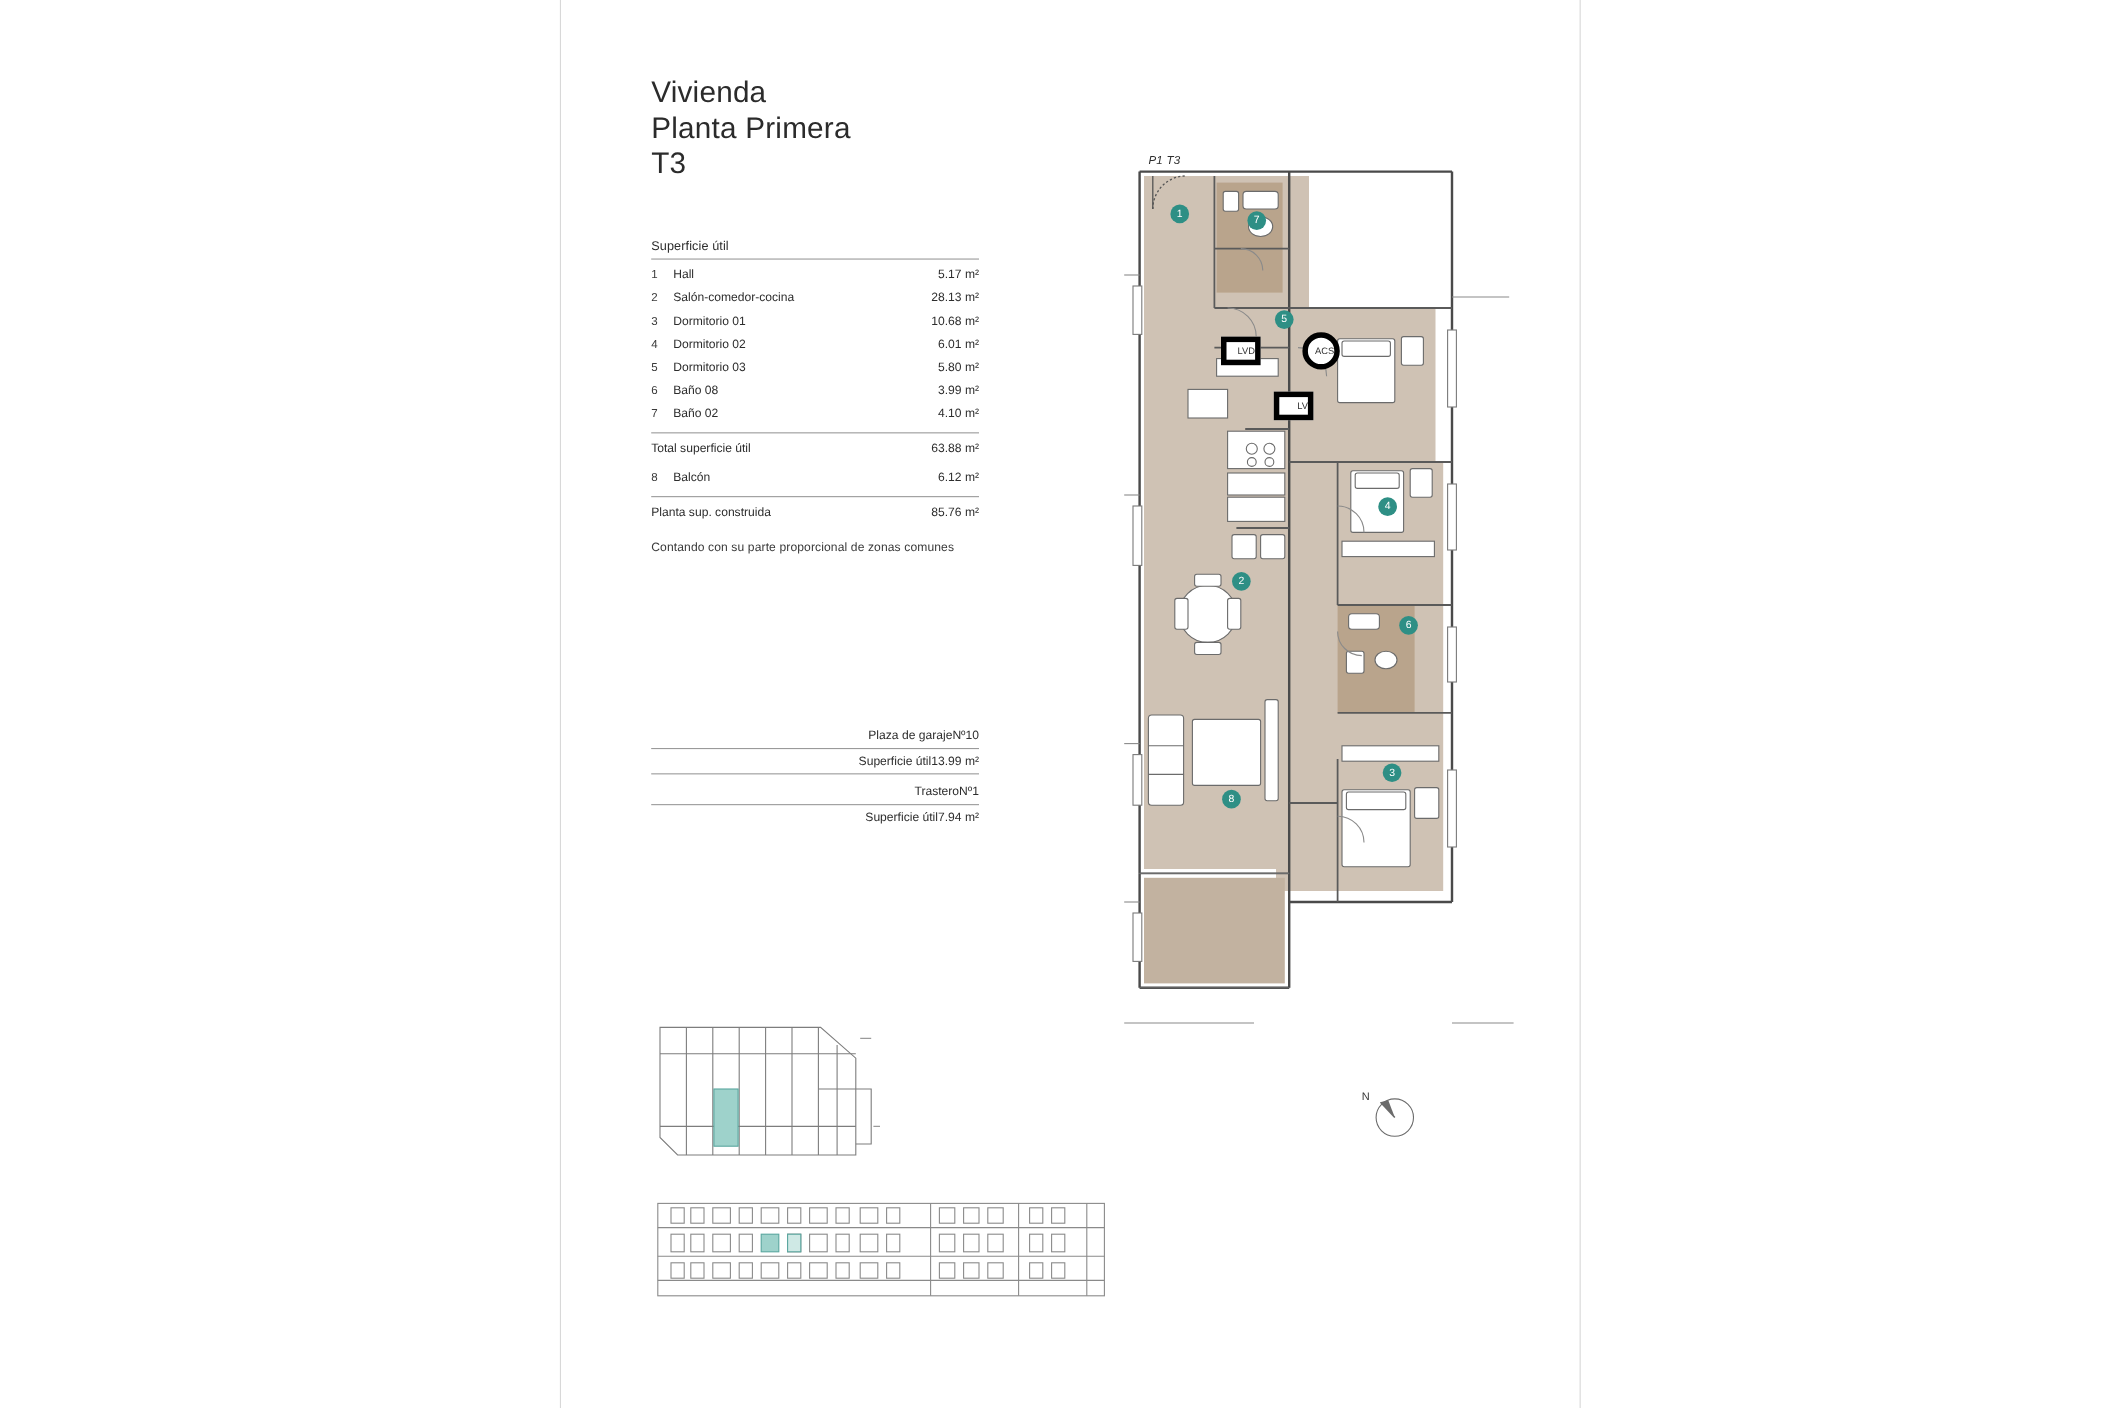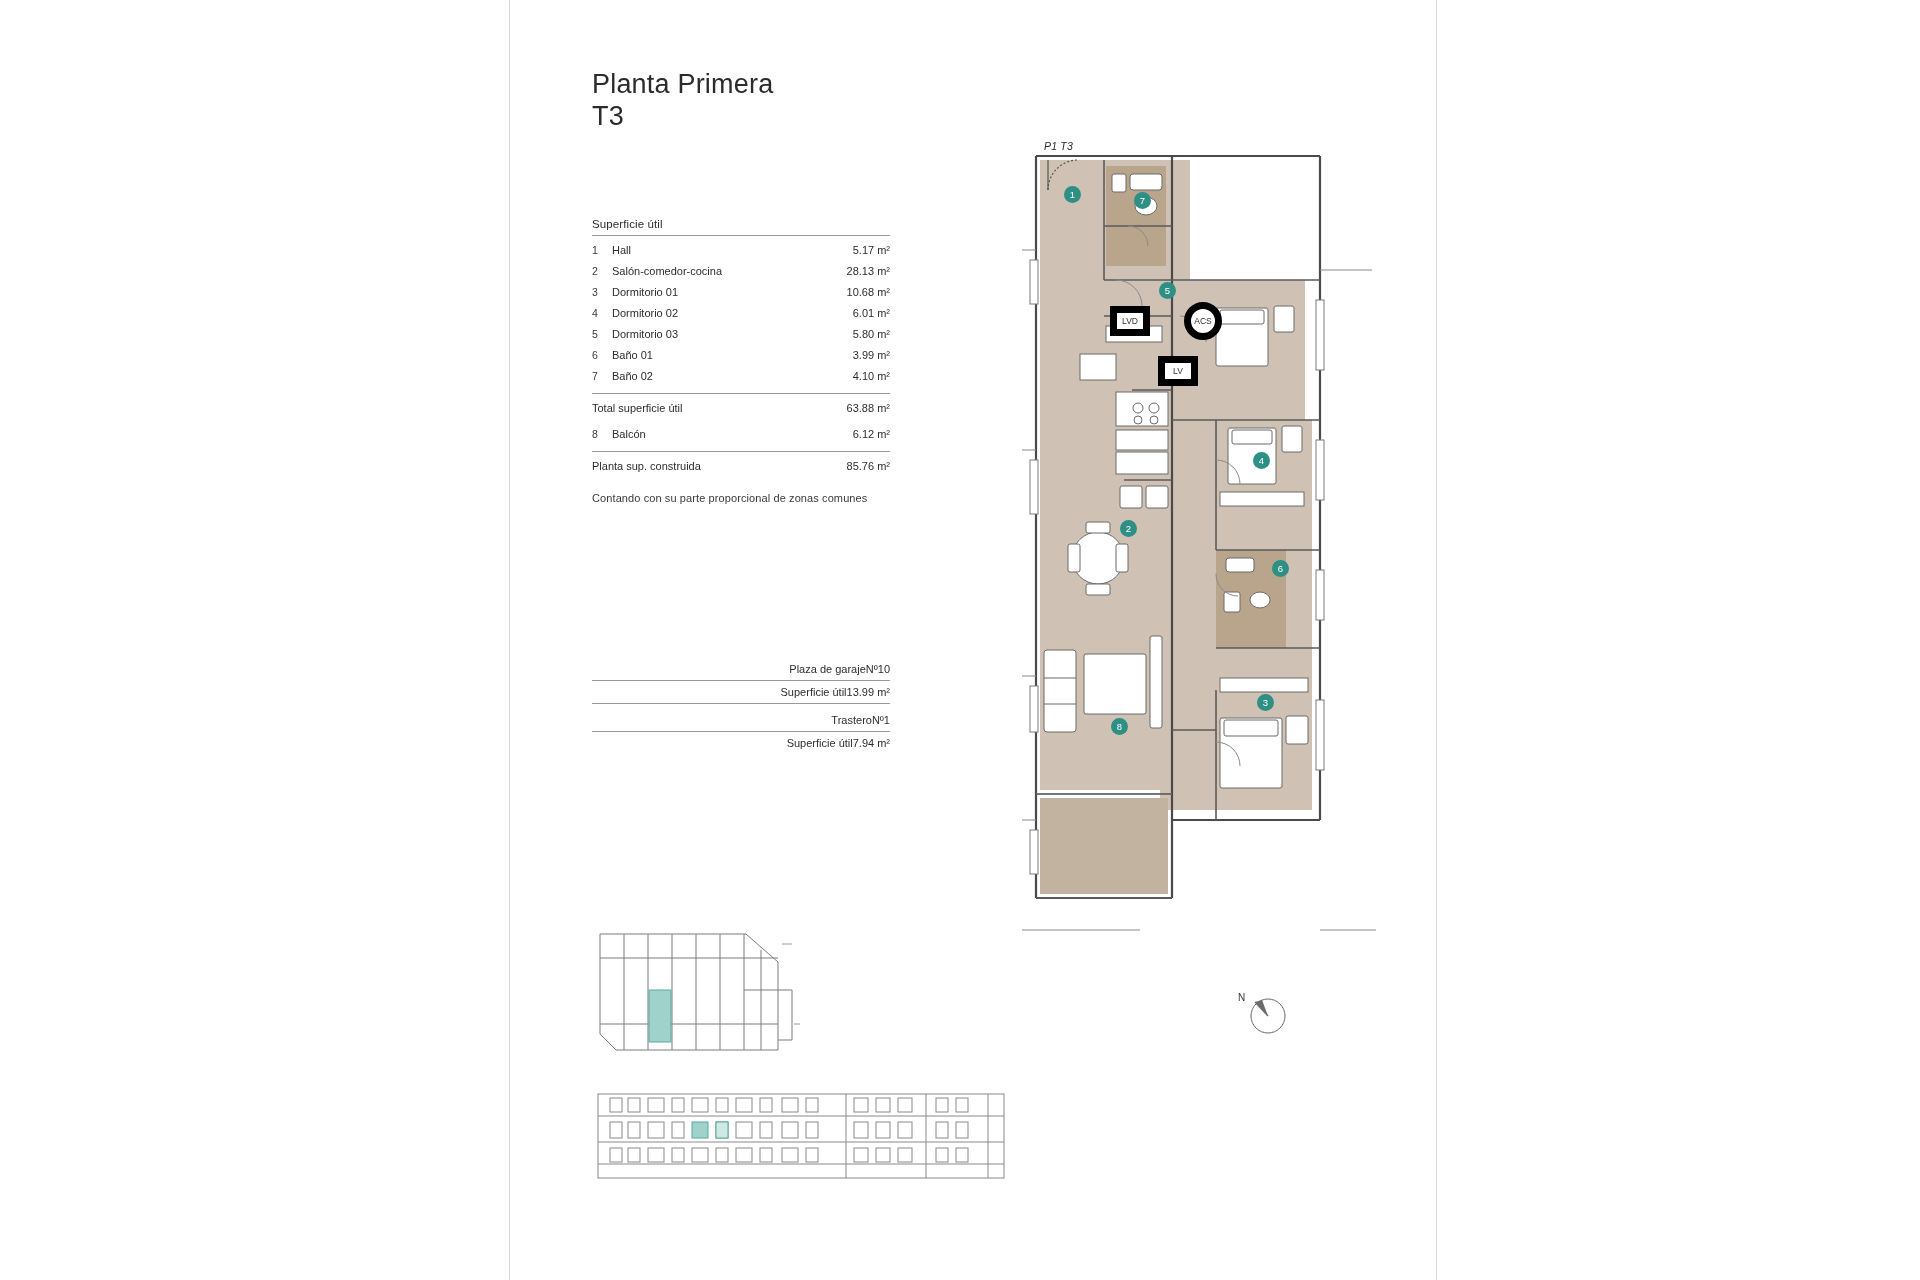--- a/index.html
+++ b/index.html
@@ -151,24 +151,24 @@
     border-radius: 50%;
     background: #2e8f85;
     color: #ffffff;
     font-size: 9.5px;
     line-height: 17px;
     text-align: center;
     font-family: "Liberation Sans", sans-serif;
   }
   .appl-tag {
     position: absolute;
-    border: 7px solid #000000;
+    border: 5px solid #000000;
     color: #333;
     font-size: 8.5px;
-    text-align: center;
+    text-align: right;
     background: #ffffff;
   }
   .appl-rect { width: 26px; height: 16px; line-height: 16px; }
   .appl-circ { width: 24px; height: 24px; line-height: 24px; border-radius: 50%; }
 
   .north {
     position: absolute;
     left: 1238px;
     top: 990px;
     width: 60px; height: 50px;
@@ -187,20 +187,21 @@
 </style>
 </head>
 <body>
 
 <div id="page">
 
   <div class="sheet-line-left"></div>
   <div class="sheet-line-right"></div>
 
   <div class="title-block">
+    <div class="title-line">Vivienda</div>
     <div class="title-line">Planta Primera</div>
     <div class="title-line">T3</div>
   </div>
 
   <div class="areas">
     <div class="hdr">Superficie útil</div>
 
     <div class="row" style="padding-top:8px;">
       <div class="num">1</div>
       <div class="name">Hall</div>
@@ -221,21 +222,21 @@
       <div class="name">Dormitorio 02</div>
       <div class="val">6.01 m²</div>
     </div>
     <div class="row">
       <div class="num">5</div>
       <div class="name">Dormitorio 03</div>
       <div class="val">5.80 m²</div>
     </div>
     <div class="row">
       <div class="num">6</div>
-      <div class="name">Baño 01</div>
+      <div class="name">Baño 08</div>
       <div class="val">3.99 m²</div>
     </div>
     <div class="row">
       <div class="num">7</div>
       <div class="name">Baño 02</div>
       <div class="val">4.10 m²</div>
     </div>
 
     <div class="rule"></div>
 

